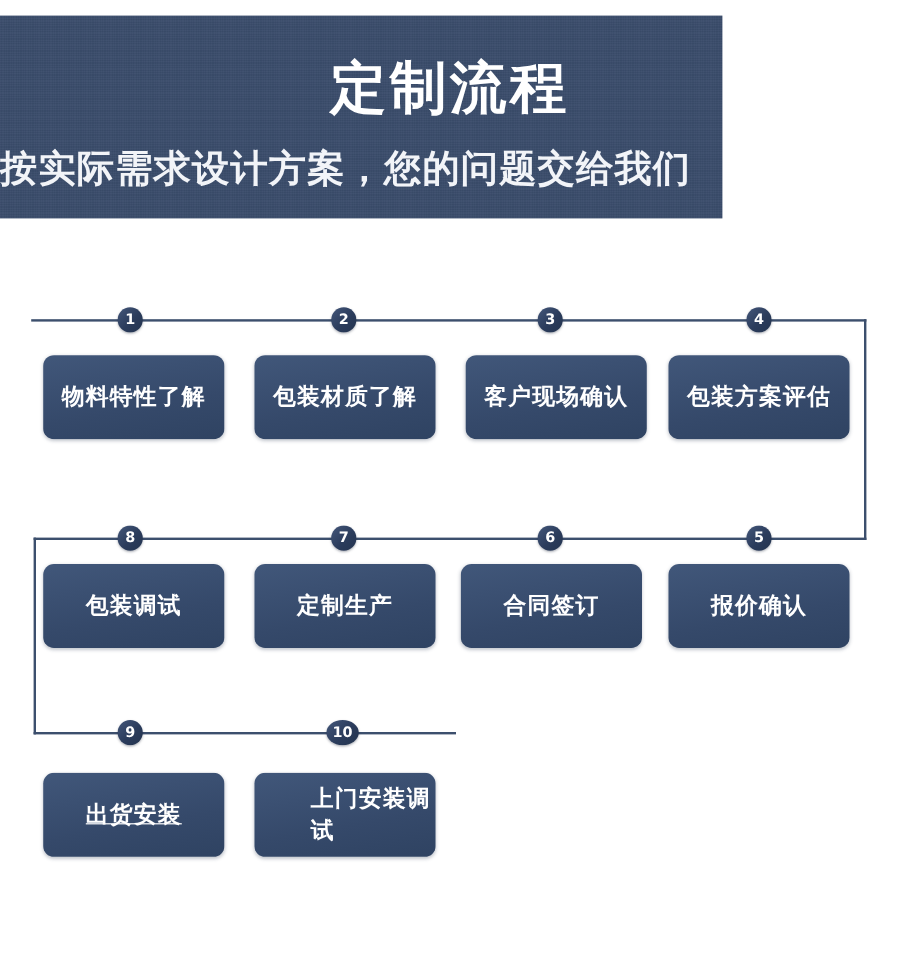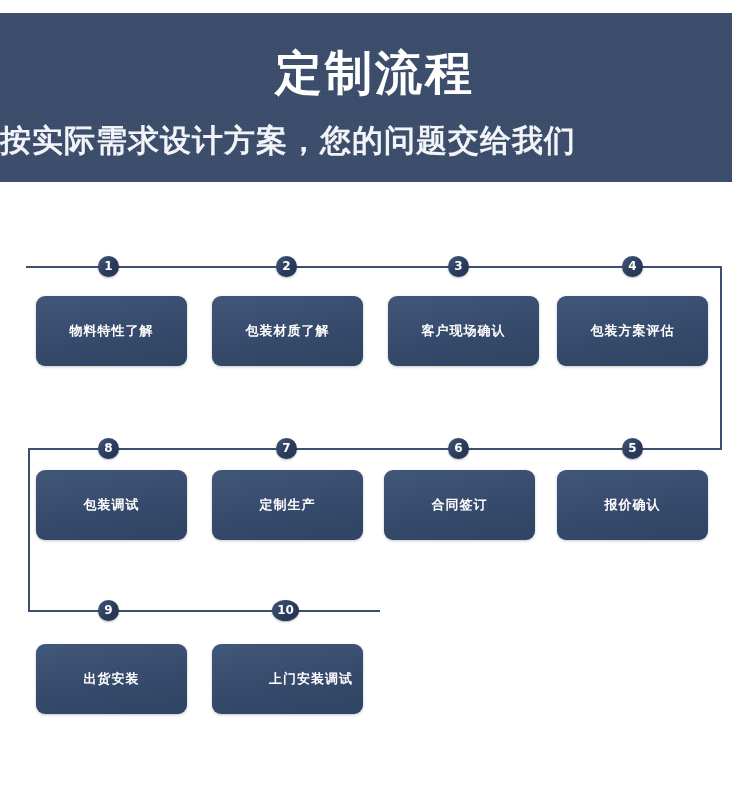--- a/index.html
+++ b/index.html
@@ -13,21 +13,21 @@
     font-family: "Liberation Sans", "DejaVu Sans", sans-serif;
     overflow: hidden;
     position: relative;
   }
 
   
   .banner {
     position: absolute;
     left: 0;
     top: 13px;
-    width: 732px;
+    width: 602px;
     height: 169px;
     background: #3a4c6b;
     background-image:
       repeating-linear-gradient(0deg, rgba(255,255,255,0.018) 0px, rgba(255,255,255,0.018) 1px, rgba(0,0,0,0.018) 1px, rgba(0,0,0,0.018) 2px),
       repeating-linear-gradient(90deg, rgba(255,255,255,0.015) 0px, rgba(255,255,255,0.015) 1px, rgba(0,0,0,0.015) 1px, rgba(0,0,0,0.015) 2px);
     box-sizing: border-box;
   }
   .banner-title {
     position: absolute;
     left: 0;
@@ -105,21 +105,21 @@
   }
 
   
   .step-box {
     position: absolute;
     height: 70px;
     border-radius: 9px;
     background: #374f71;
     background-image: linear-gradient(170deg, #41577a 0%, #35496a 60%, #2f4362 100%);
     color: #ffffff;
-    font-size: 13px;
+    font-size: 19px;
     font-weight: bold;
     letter-spacing: 1px;
     display: flex;
     align-items: center;
     justify-content: center;
     box-shadow: 0 1px 3px rgba(40,55,80,0.28);
     box-sizing: border-box;
   }
   .w150 { width: 151px; }
 </style>
@@ -156,16 +156,16 @@
   <div class="marker" style="left:622px; top:256px;">5</div>
 
   <div class="step-box w150" style="left:36px;  top:288px;">包装调试</div>
   <div class="step-box w150" style="left:212px; top:288px;">定制生产</div>
   <div class="step-box w150" style="left:384px; top:288px;">合同签订</div>
   <div class="step-box w150" style="left:557px; top:288px;">报价确认</div>
 
   <div class="marker" style="left:98px;  top:418px;">9</div>
   <div class="marker wide" style="left:272px; top:418px;">10</div>
 
-  <div class="step-box w150" style="left:36px;  top:462px;">出货安装</div>
+  <div class="step-box w150" style="left:36px;  top:462px;text-decoration:underline;">出货安装</div>
   <div class="step-box w150" style="left:212px; top:462px;padding-left:47px;">上门安装调试</div>
 
 </div>
 
 </body></html>

